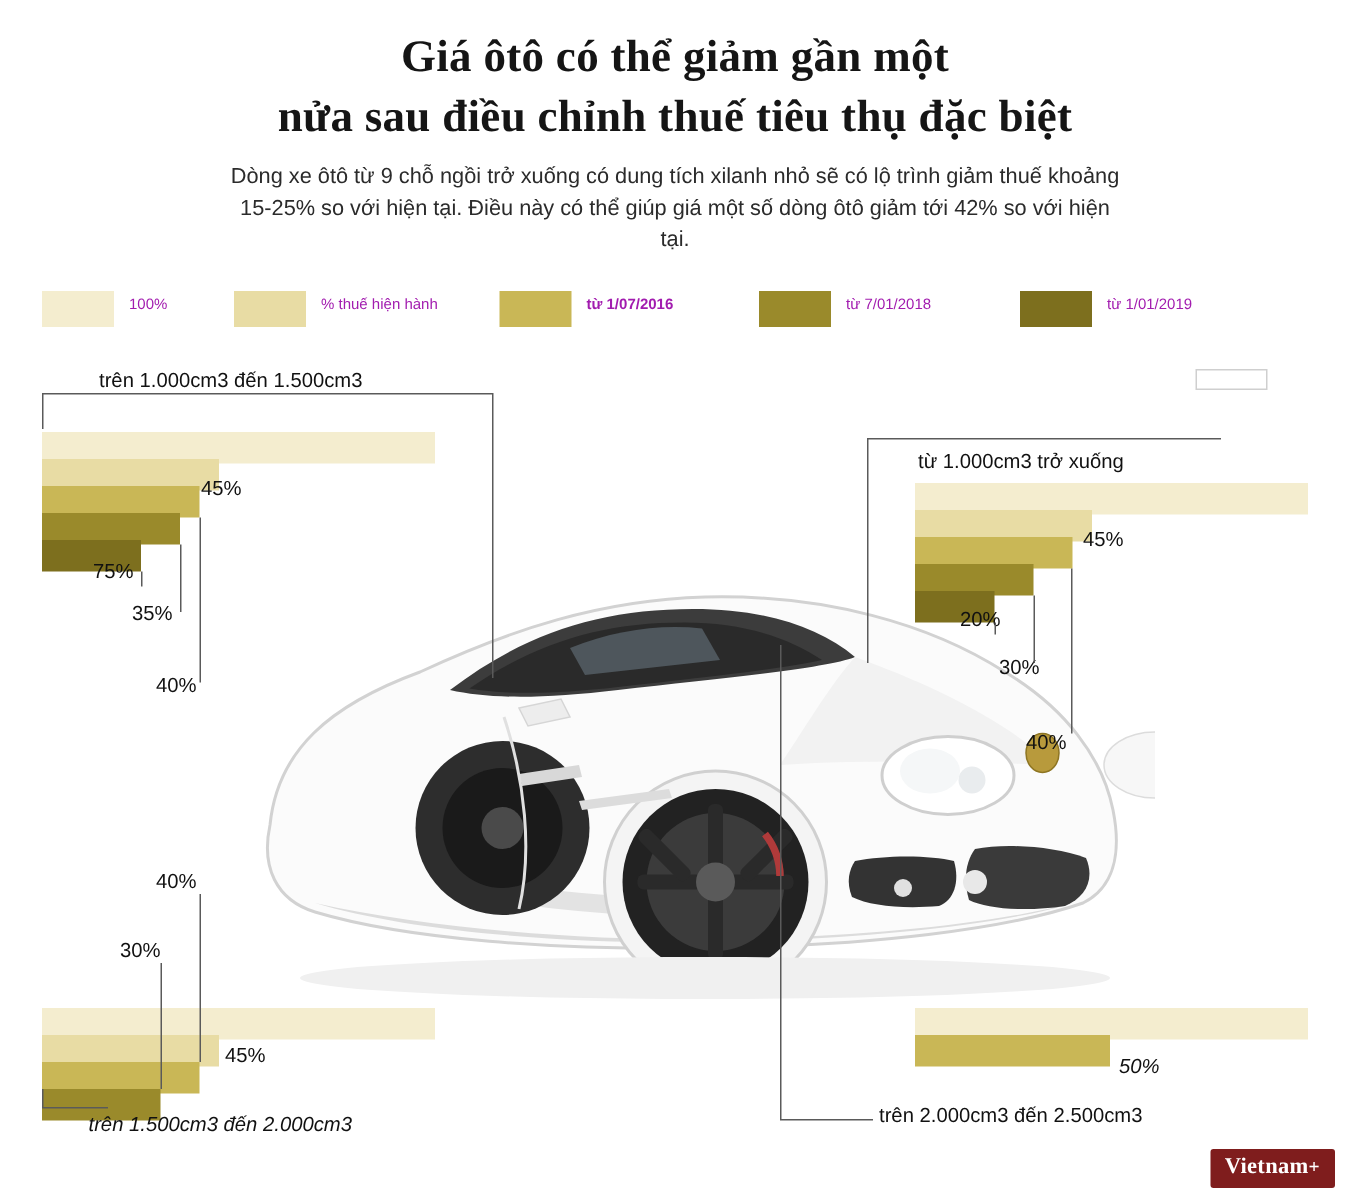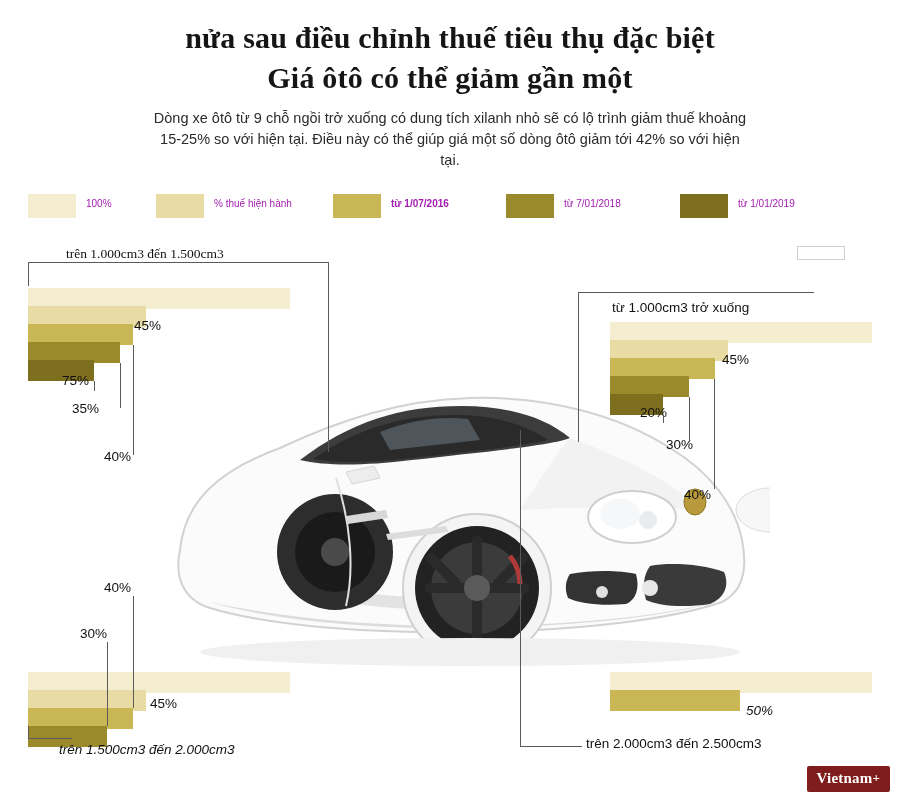--- a/index.html
+++ b/index.html
@@ -47,22 +47,22 @@
     padding:4px 10px 5px 10px;border-radius:2px;letter-spacing:.2px;
     font-family:"Liberation Serif", serif;
   }
   .logo .plus{font-size:13px;vertical-align:top;}
   .whitebox{position:absolute;right:55px;top:246px;width:46px;height:12px;border:1px solid #cfcfcf;background:#fff;}
 </style>
 </head>
 <body>
 
 <div class="title">
+  <div>Giá ôtô có thể giảm gần một</div>
   <div>nửa sau điều chỉnh thuế tiêu thụ đặc biệt</div>
-  <div>Giá ôtô có thể giảm gần một</div>
 </div>
 
 <div class="subtitle">Dòng xe ôtô từ 9 chỗ ngồi trở xuống có dung tích xilanh nhỏ sẽ có lộ trình giảm thuế khoảng 15-25% so với hiện tại. Điều này có thể giúp giá một số dòng ôtô giảm tới 42% so với hiện tại.</div>
 
 <div class="legend">
   <div class="legend-item" style="left:0px;">
     <div class="legend-swatch" style="background:#f4edcf;"></div>
     <div class="legend-label" style="left:58px;">100%</div>
   </div>
   <div class="legend-item" style="left:128px;">
@@ -153,28 +153,28 @@
 <div class="group">
 
   <div class="bar" style="left:28px;top:288px;width:262px;background:#f4edcf;"></div>
   <div class="bar" style="left:28px;top:306px;width:118px;background:#e8dca4;"></div>
   <div class="bar" style="left:28px;top:324px;width:105px;background:#c9b756;"></div>
   <div class="bar" style="left:28px;top:342px;width:92px;background:#9a8a2b;"></div>
   <div class="bar" style="left:28px;top:360px;width:66px;background:#7d6f1e;"></div>
 
   <div class="bar-label" style="left:134px;top:318px;">45%</div>
   <div class="bar-label" style="left:62px;top:373px;">75%</div>
-  <div class="bar-label" style="left:72px;top:401px;text-align:right;">35%</div>
+  <div class="bar-label" style="left:88px;top:401px;text-align:right;">35%</div>
   <div class="bar-label" style="left:104px;top:449px;">40%</div>
 
   <div class="leader lead-v" style="left:94px;top:381px;height:10px;"></div>
   <div class="leader lead-v" style="left:120px;top:363px;height:45px;"></div>
   <div class="leader lead-v" style="left:133px;top:345px;height:110px;"></div>
 
-  <div class="cat-label" style="left:66px;top:246px;font-family:Liberation Serif, serif;">trên 1.000cm3 đến 1.500cm3</div>
+  <div class="cat-label" style="left:66px;top:246px;">trên 1.000cm3 đến 1.500cm3</div>
   <div class="leader lead-h" style="left:28px;top:262px;width:300px;"></div>
   <div class="leader lead-v" style="left:28px;top:262px;height:24px;"></div>
   <div class="leader lead-v" style="left:328px;top:262px;height:190px;"></div>
 </div>
 
 <div class="group">
   <div class="bar" style="left:610px;top:322px;width:262px;background:#f4edcf;"></div>
   <div class="bar" style="left:610px;top:340px;width:118px;background:#e8dca4;"></div>
   <div class="bar" style="left:610px;top:358px;width:105px;background:#c9b756;"></div>
   <div class="bar" style="left:610px;top:376px;width:79px;background:#9a8a2b;"></div>

